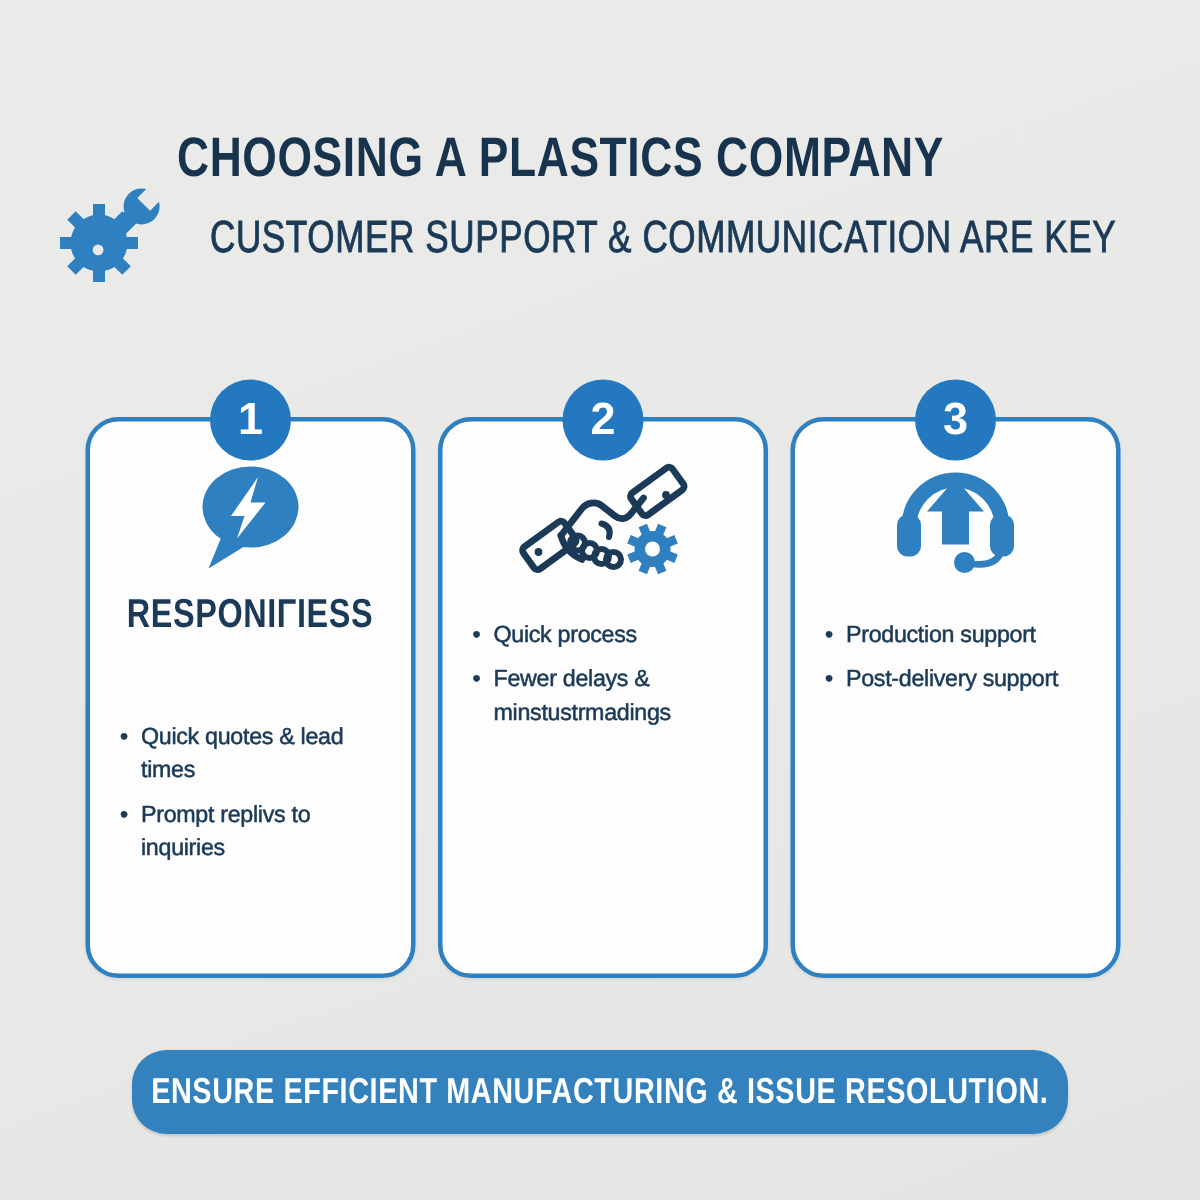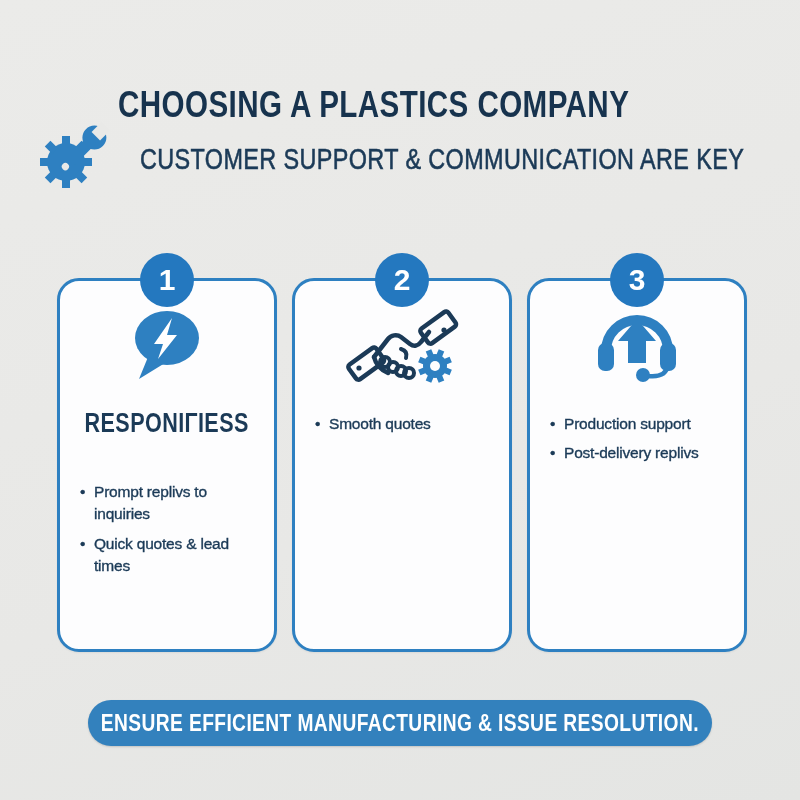--- a/index.html
+++ b/index.html
@@ -38,38 +38,38 @@
   }
   .badge{
     position:absolute;top:-28px;left:50%;transform:translateX(-50%);
     width:54px;height:54px;border-radius:50%;background:#2478bf;
     display:flex;align-items:center;justify-content:center;
     color:#fff;font-size:30px;font-weight:bold;
   }
   .icon-wrap{margin-top:24px;height:80px;display:flex;align-items:center;justify-content:center;}
   .card-title{
     margin:10px 0 0 0;height:58px;
-    display:flex;align-items:center;justify-content:center;text-align:center;
+    display:flex;justify-content:center;text-align:center;
   }
   .card-title span{
     display:inline-block;font-size:27px;font-weight:bold;color:#1b3a57;
     line-height:1.08;white-space:pre-line;
     transform:scaleX(0.80);transform-origin:center;letter-spacing:0.5px;
   }
   .bullets{margin:28px 0 0 0;padding:0 8px 0 20px;list-style:none;}
   .bullets li{
     position:relative;padding-left:14px;margin-bottom:7px;
     font-size:15.5px;color:#1b3a57;line-height:1.45;
     -webkit-text-stroke:0.35px #1b3a57;letter-spacing:-0.2px;
   }
   .bullets li::before{content:"\2022";position:absolute;left:0;top:0;}
 
   
   .banner{
-    position:absolute;left:88px;top:700px;width:624px;height:46px;
+    position:absolute;left:88px;top:700px;width:624px;height:56px;
     background:#3381bd;border-radius:23px;
     display:flex;align-items:center;justify-content:center;
     box-shadow:0 1px 2px rgba(0,0,0,0.15);
   }
   .banner span{
     display:inline-block;color:#ffffff;font-size:24px;font-weight:bold;
     transform:scaleX(0.80);transform-origin:center;white-space:nowrap;
     letter-spacing:0.5px;
   }
   svg{display:block;}
@@ -118,22 +118,22 @@
         <svg width="92" height="80" viewBox="0 0 92 80">
           <ellipse cx="46" cy="33" rx="32" ry="27" fill="#2e80c1"></ellipse>
           <polygon points="27,52 18,74 44,58" fill="#2e80c1"></polygon>
           <polygon points="51,13 33,39 42,39 37,54 56,30 46,30" fill="#ffffff"></polygon>
         </svg>
       </div>
       <h2 class="card-title">
         <span>RESPONIΓIESS</span>
       </h2>
       <ul class="bullets">
+        <li><span>Quick quotes &amp; lead times</span></li>
         <li><span>Prompt replivs to inquiries</span></li>
-        <li><span>Quick quotes &amp; lead times</span></li>
       </ul>
     </article>
 
     <article class="card">
       <div class="badge">
         <span>2</span>
       </div>
       <div class="icon-wrap">
         <svg width="118" height="80" viewBox="0 0 118 80">
 
@@ -162,41 +162,42 @@
           <path d="M31,52 L45,34 C48,30 54,29 58,32 L67,39 C71,42 75,41 78,37 L86,27" fill="none" stroke="#1b3a57" stroke-width="4.5" stroke-linecap="round" stroke-linejoin="round"></path>
           <path d="M31,52 C33,60 38,65 45,68" fill="none" stroke="#1b3a57" stroke-width="4.5" stroke-linecap="round"></path>
           <circle cx="42" cy="57" r="5" fill="none" stroke="#1b3a57" stroke-width="4"></circle>
           <circle cx="50" cy="62" r="5" fill="none" stroke="#1b3a57" stroke-width="4"></circle>
           <circle cx="58" cy="66" r="5" fill="none" stroke="#1b3a57" stroke-width="4"></circle>
           <circle cx="66" cy="68" r="5" fill="none" stroke="#1b3a57" stroke-width="4"></circle>
           <path d="M58,44 q7,2 5,9" fill="none" stroke="#1b3a57" stroke-width="4" stroke-linecap="round"></path>
         </svg>
       </div>
       <ul class="bullets">
-        <li><span>Smooth quotes</span></li>
+        <li><span>Quick process</span></li>
+        <li><span>Fewer delays &amp; minstustrmadings</span></li>
       </ul>
     </article>
 
     <article class="card">
       <div class="badge">
         <span>3</span>
       </div>
       <div class="icon-wrap">
         <svg width="92" height="80" viewBox="0 0 92 80">
           <path d="M15,46 a31,31 0 0 1 62,0" fill="none" stroke="#2e80c1" stroke-width="10" stroke-linecap="round"></path>
           <rect x="7" y="38" width="16" height="28" rx="7" fill="#2e80c1"></rect>
           <rect x="69" y="38" width="16" height="28" rx="7" fill="#2e80c1"></rect>
           <polygon points="46,14 27,36 37,36 37,58 55,58 55,36 65,36" fill="#2e80c1"></polygon>
           <path d="M77,60 Q75,73 57,71" fill="none" stroke="#2e80c1" stroke-width="4.5" stroke-linecap="round"></path>
           <circle cx="52" cy="70" r="7" fill="#2e80c1"></circle>
         </svg>
       </div>
       <ul class="bullets">
         <li><span>Production support</span></li>
-        <li><span>Post-delivery replivs</span></li>
+        <li><span>Post-delivery support</span></li>
       </ul>
     </article>
 
   </section>
 
   <div class="banner">
     <span>ENSURE EFFICIENT MANUFACTURING &amp; ISSUE RESOLUTION.</span>
   </div>
 
 </div>

